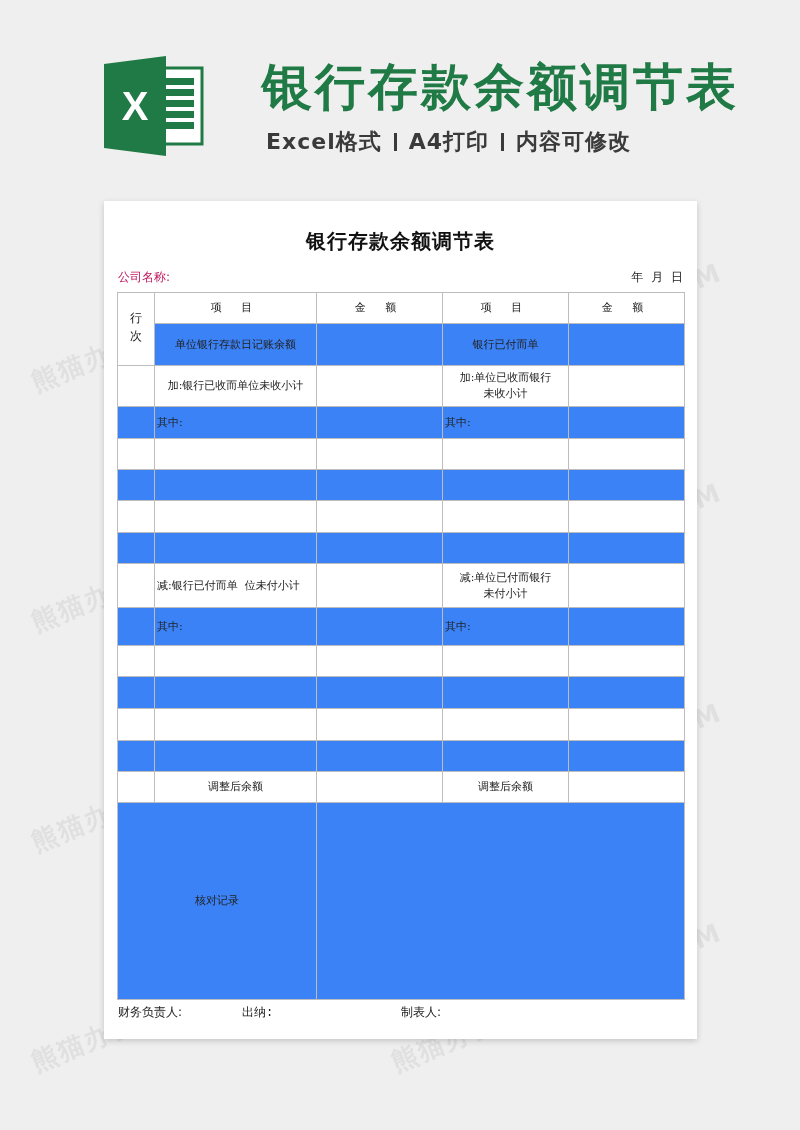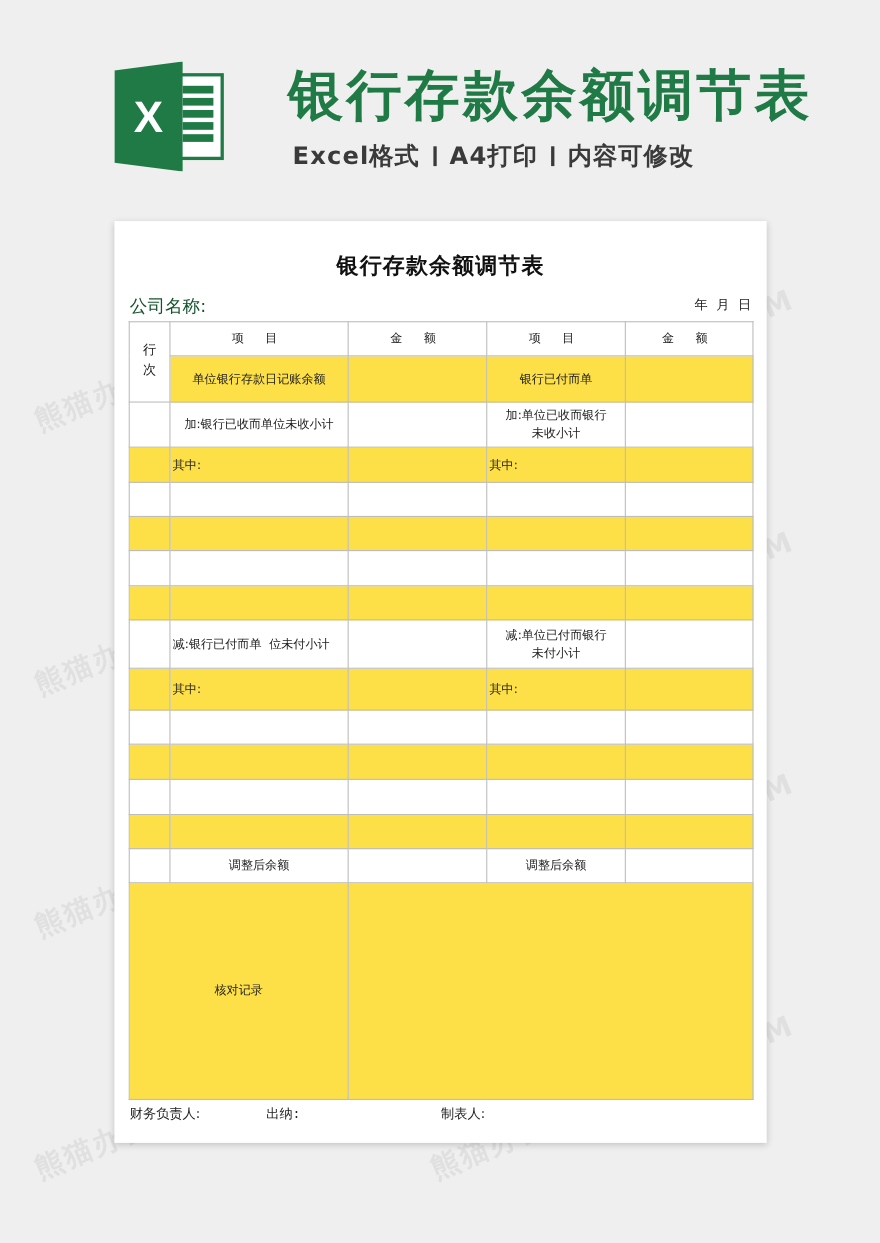--- a/index.html
+++ b/index.html
@@ -6,26 +6,26 @@
   html, body { width: 800px; height: 1130px; overflow: hidden; }
   body { background: #efefef; font-family: "DejaVu Sans", "Liberation Sans", sans-serif; position: relative; color: #222; }
   .banner { position: absolute; left: 0; top: 0; width: 800px; height: 190px; }
   .logo { position: absolute; left: 104px; top: 56px; width: 104px; height: 100px; }
   .banner-title { position: absolute; left: 262px; top: 54px; font-size: 50px; font-weight: bold; color: #1f7a45; letter-spacing: 3px; white-space: nowrap; }
   .banner-sub { position: absolute; left: 266px; top: 127px; font-size: 22px; font-weight: bold; color: #3a3a3a; white-space: nowrap; letter-spacing: 1px; }
   .banner-sub .sep { display: inline-block; width: 3px; height: 18px; background: #3a3a3a; margin: 0 12px; vertical-align: -2px; }
 
   .paper { position: absolute; left: 104px; top: 201px; width: 593px; height: 838px; background: #fff; box-shadow: 0 2px 6px rgba(0,0,0,0.18); }
   .doc-title { position: absolute; left: 0; width: 100%; top: 27px; text-align: center; font-size: 20px; font-weight: bold; color: #111; letter-spacing: 1px; }
-  .company { position: absolute; left: 14px; top: 68px; font-size: 16px; color: #14532d; }
+  .company { position: absolute; left: 14px; top: 68px; font-size: 12px; color: #be185d; }
   .date { position: absolute; right: 14px; top: 68px; font-size: 12px; color: #222; word-spacing: 4px; }
 
   table.grid { position: absolute; left: 13px; top: 91px; width: 567px; border-collapse: collapse; table-layout: fixed; font-size: 11px; }
   table.grid td { border: 1px solid #bdbdbd; text-align: center; vertical-align: middle; padding: 0 4px; line-height: 16px; color: #222; }
-  table.grid td.gray { background: #fde047; }
+  table.grid td.gray { background: #3b82f6; }
   table.grid td.left { text-align: left; padding-left: 2px; }
   .hdr { letter-spacing: 8px; }
   .hang { letter-spacing: 0; }
 
   .footer { position: absolute; top: 803px; left: 14px; font-size: 12px; color: #222; width: 560px; }
   .footer span { position: absolute; white-space: nowrap; }
 
   .wm { position: absolute; color: rgba(150,150,150,0.16); font-size: 26px; font-weight: bold; transform: rotate(-22deg); white-space: nowrap; pointer-events: none; letter-spacing: 2px; }
 </style>
 </head>

